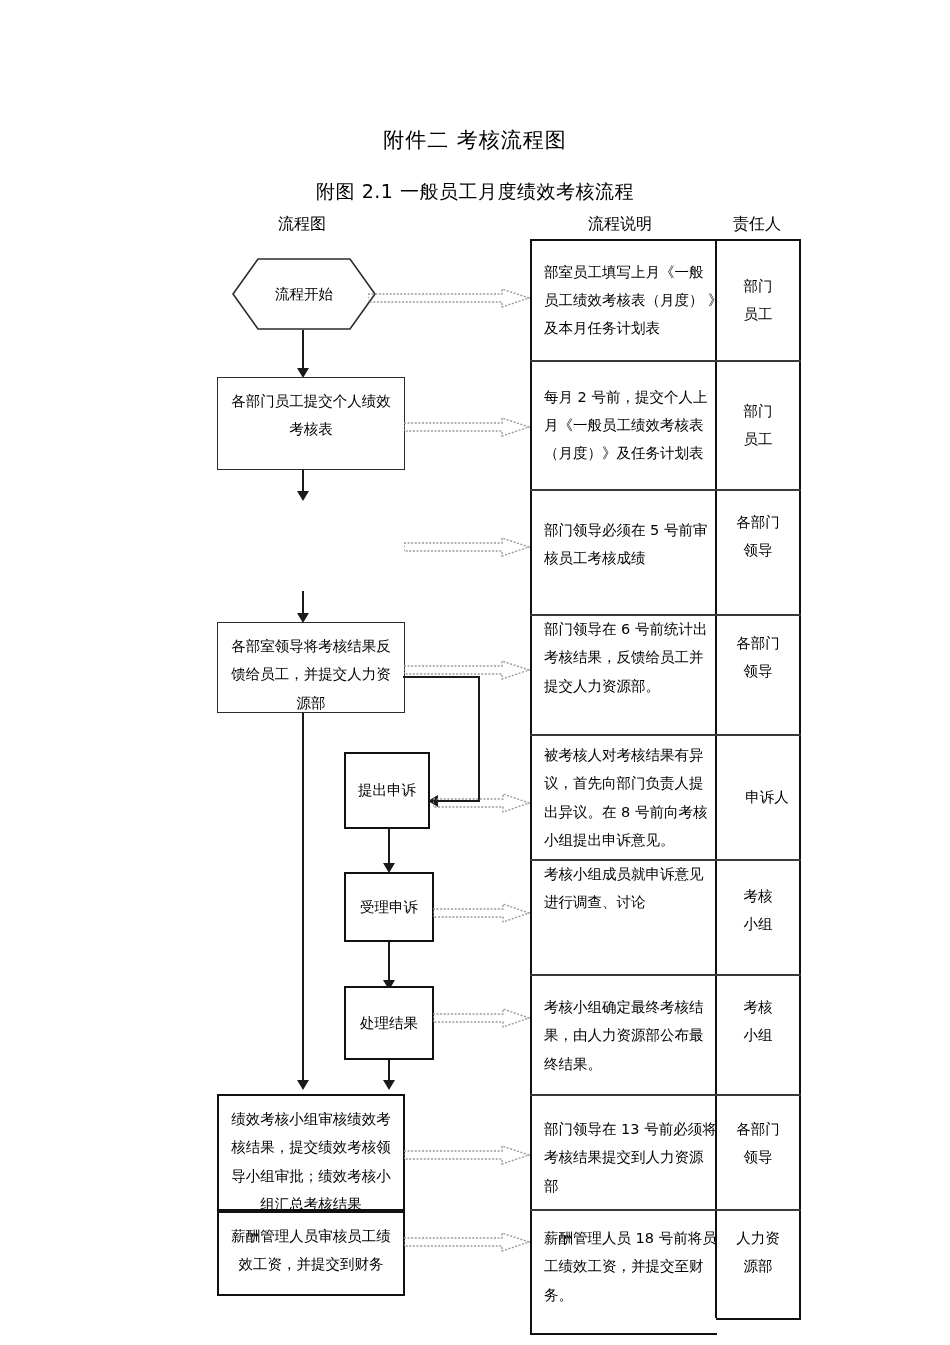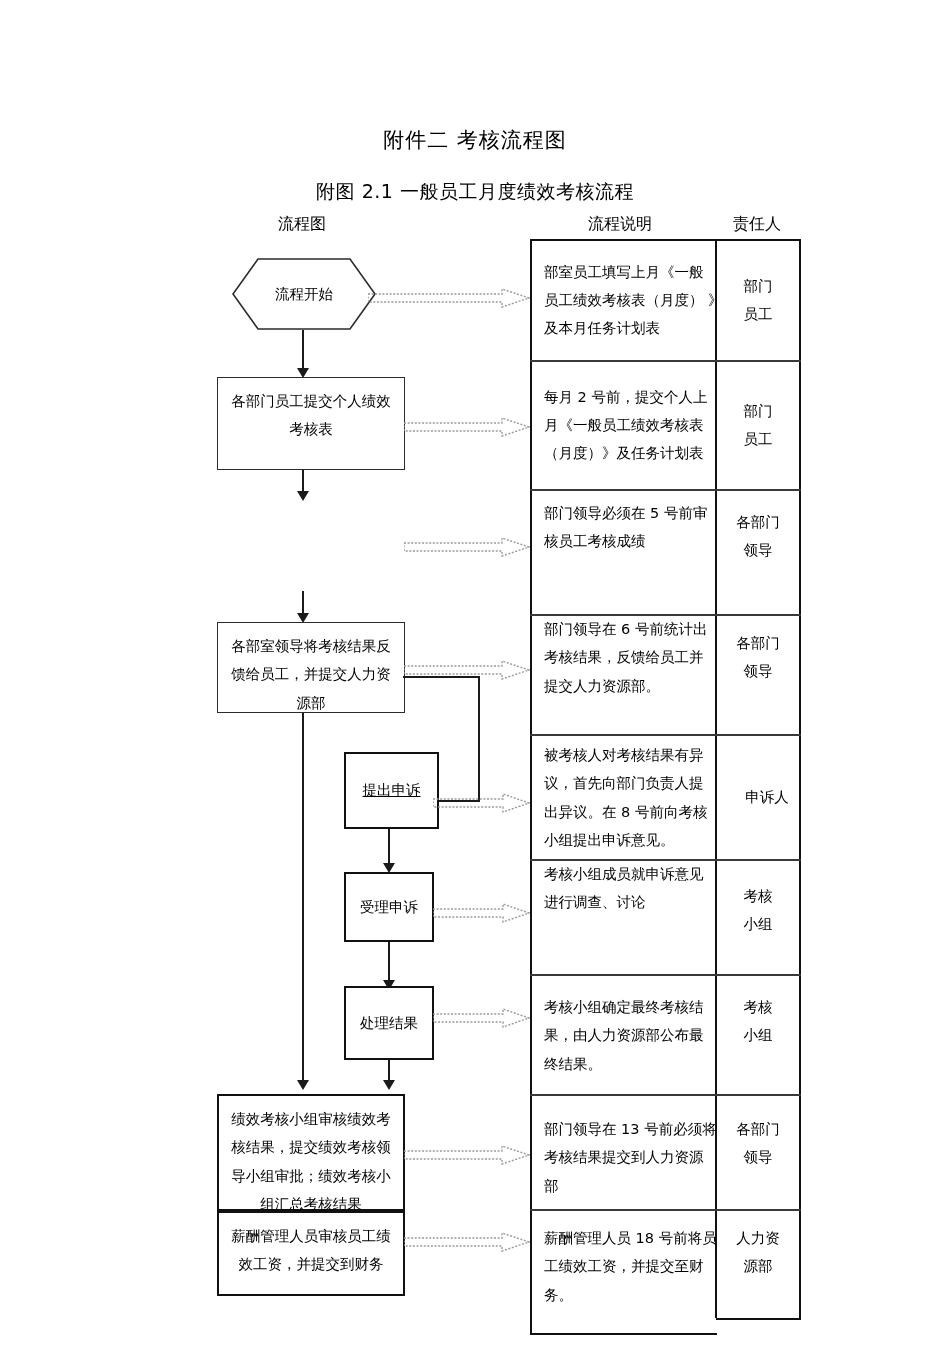--- a/index.html
+++ b/index.html
@@ -99,21 +99,21 @@
   </div>
 
   <div class="vline" style="left:302px;top:713px;height:371px;"></div>
   <div class="arrowdown" style="left:297px;top:1080px;"></div>
 
   <div class="hline" style="left:403px;top:676px;width:77px;"></div>
   <div class="vline" style="left:478px;top:676px;height:125px;"></div>
   <div class="hline" style="left:434px;top:800px;width:46px;"></div>
   <div class="arrowleft" style="left:428px;top:795px;"></div>
 
-  <div class="node thick" style="left:344px;top:752px;width:95px;height:77px;text-decoration:underline;">
+  <div class="node thick" style="left:344px;top:752px;width:86px;height:77px;">
     <span class="ln">提出申诉</span>
   </div>
   <div class="vline" style="left:388px;top:829px;height:38px;"></div>
   <div class="arrowdown" style="left:383px;top:863px;"></div>
 
   <div class="node thick" style="left:344px;top:872px;width:90px;height:70px;">
     <span class="ln">受理申诉</span>
   </div>
   <div class="vline" style="left:388px;top:942px;height:42px;"></div>
   <div class="arrowdown" style="left:383px;top:980px;"></div>
@@ -213,21 +213,21 @@
     <div class="tcell desc" style="left:2px;top:122px;width:183px;height:128px;">
       <span class="ln">每月 2 号前，提交个人上</span>
       <span class="ln">月《一般员工绩效考核表</span>
       <span class="ln">（月度）》及任务计划表</span>
     </div>
     <div class="tcell resp" style="left:187px;top:122px;width:82px;height:128px;">
       <span class="ln">部门</span>
       <span class="ln">员工</span>
     </div>
 
-    <div class="tcell desc" style="left:2px;top:251px;width:183px;height:124px;padding-top:9px;justify-content:flex-start;">
+    <div class="tcell desc" style="left:2px;top:251px;width:183px;height:124px;padding-top:26px;justify-content:flex-start;">
       <span class="ln">部门领导必须在 5 号前审</span>
       <span class="ln">核员工考核成绩</span>
     </div>
     <div class="tcell resp" style="left:187px;top:251px;width:82px;height:124px;padding-top:18px;justify-content:flex-start;">
       <span class="ln">各部门</span>
       <span class="ln">领导</span>
     </div>
 
     <div class="tcell desc" style="left:2px;top:376px;width:183px;height:119px;justify-content:flex-start;">
       <span class="ln">部门领导在 6 号前统计出</span>

